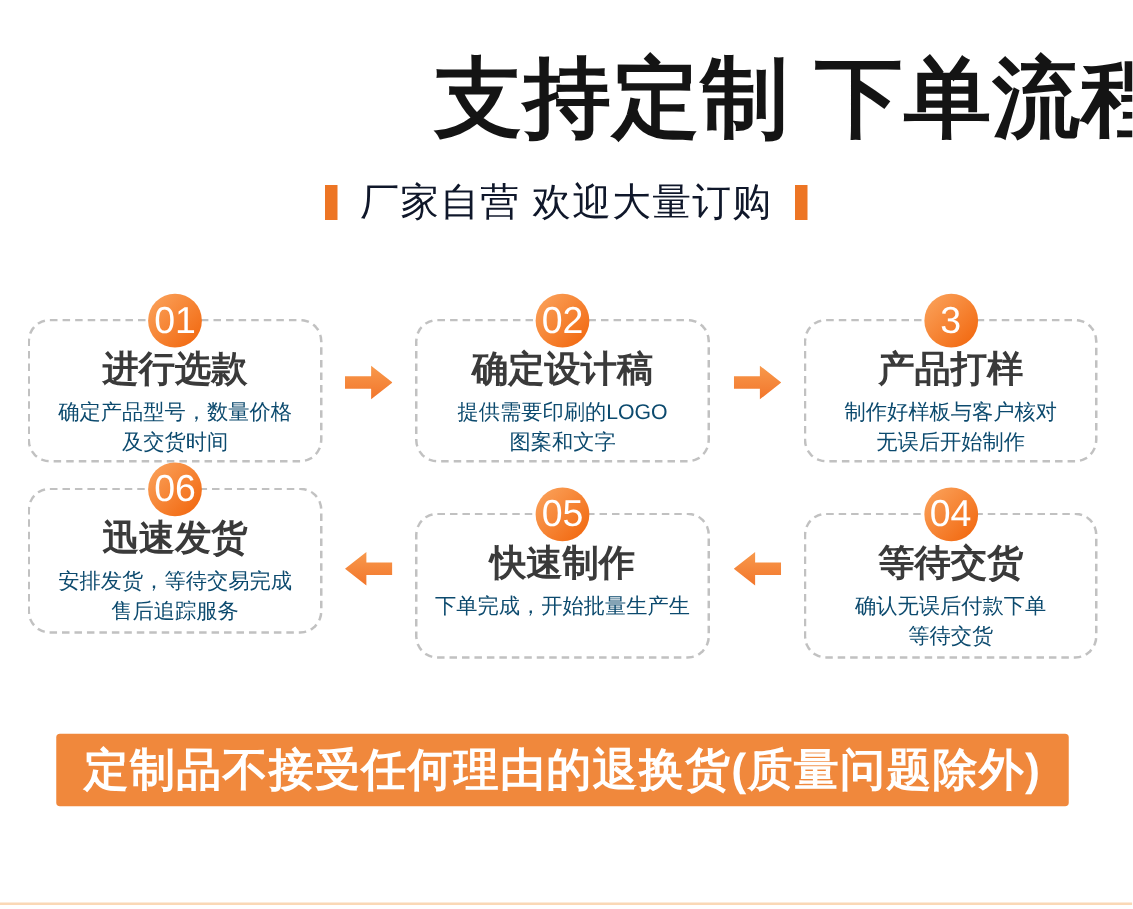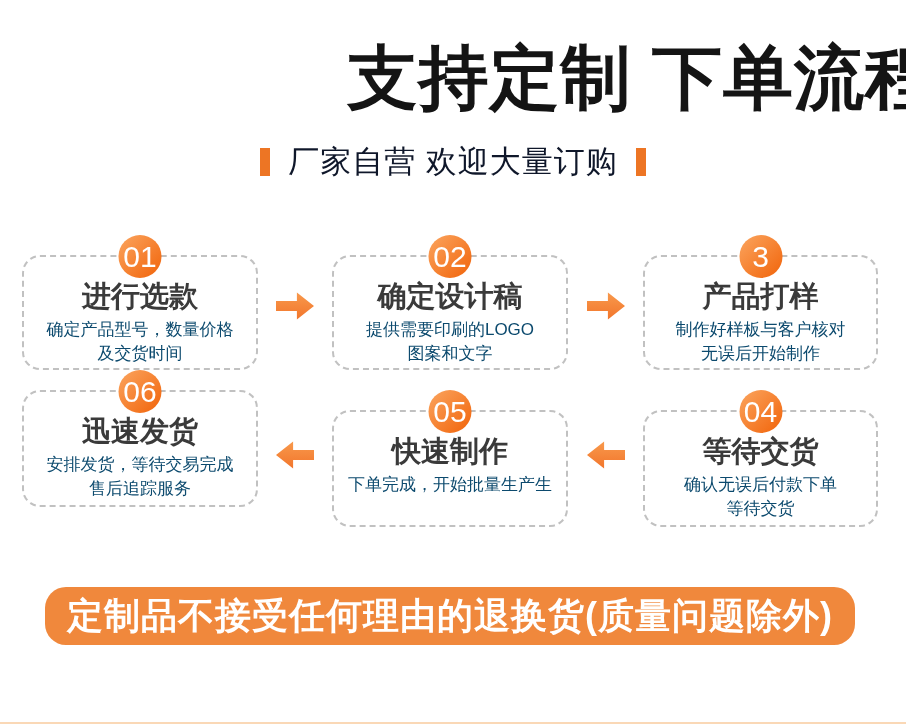--- a/index.html
+++ b/index.html
@@ -104,21 +104,21 @@
   .a2 { left: 587px; top: 292px; }
   .a3 { left: 276px; top: 441px; }
   .a4 { left: 587px; top: 441px; }
 
   
   .banner {
     position: absolute;
     left: 45px; top: 587px;
     width: 810px; height: 58px;
     background: #f0883c;
-    border-radius: 21px;
+    border-radius: 3px;
     display: flex;
     align-items: center;
     justify-content: center;
   }
   .banner-text {
     color: #ffffff;
     font-size: 36px;
     font-weight: bold;
     letter-spacing: 1px;
     white-space: nowrap;

